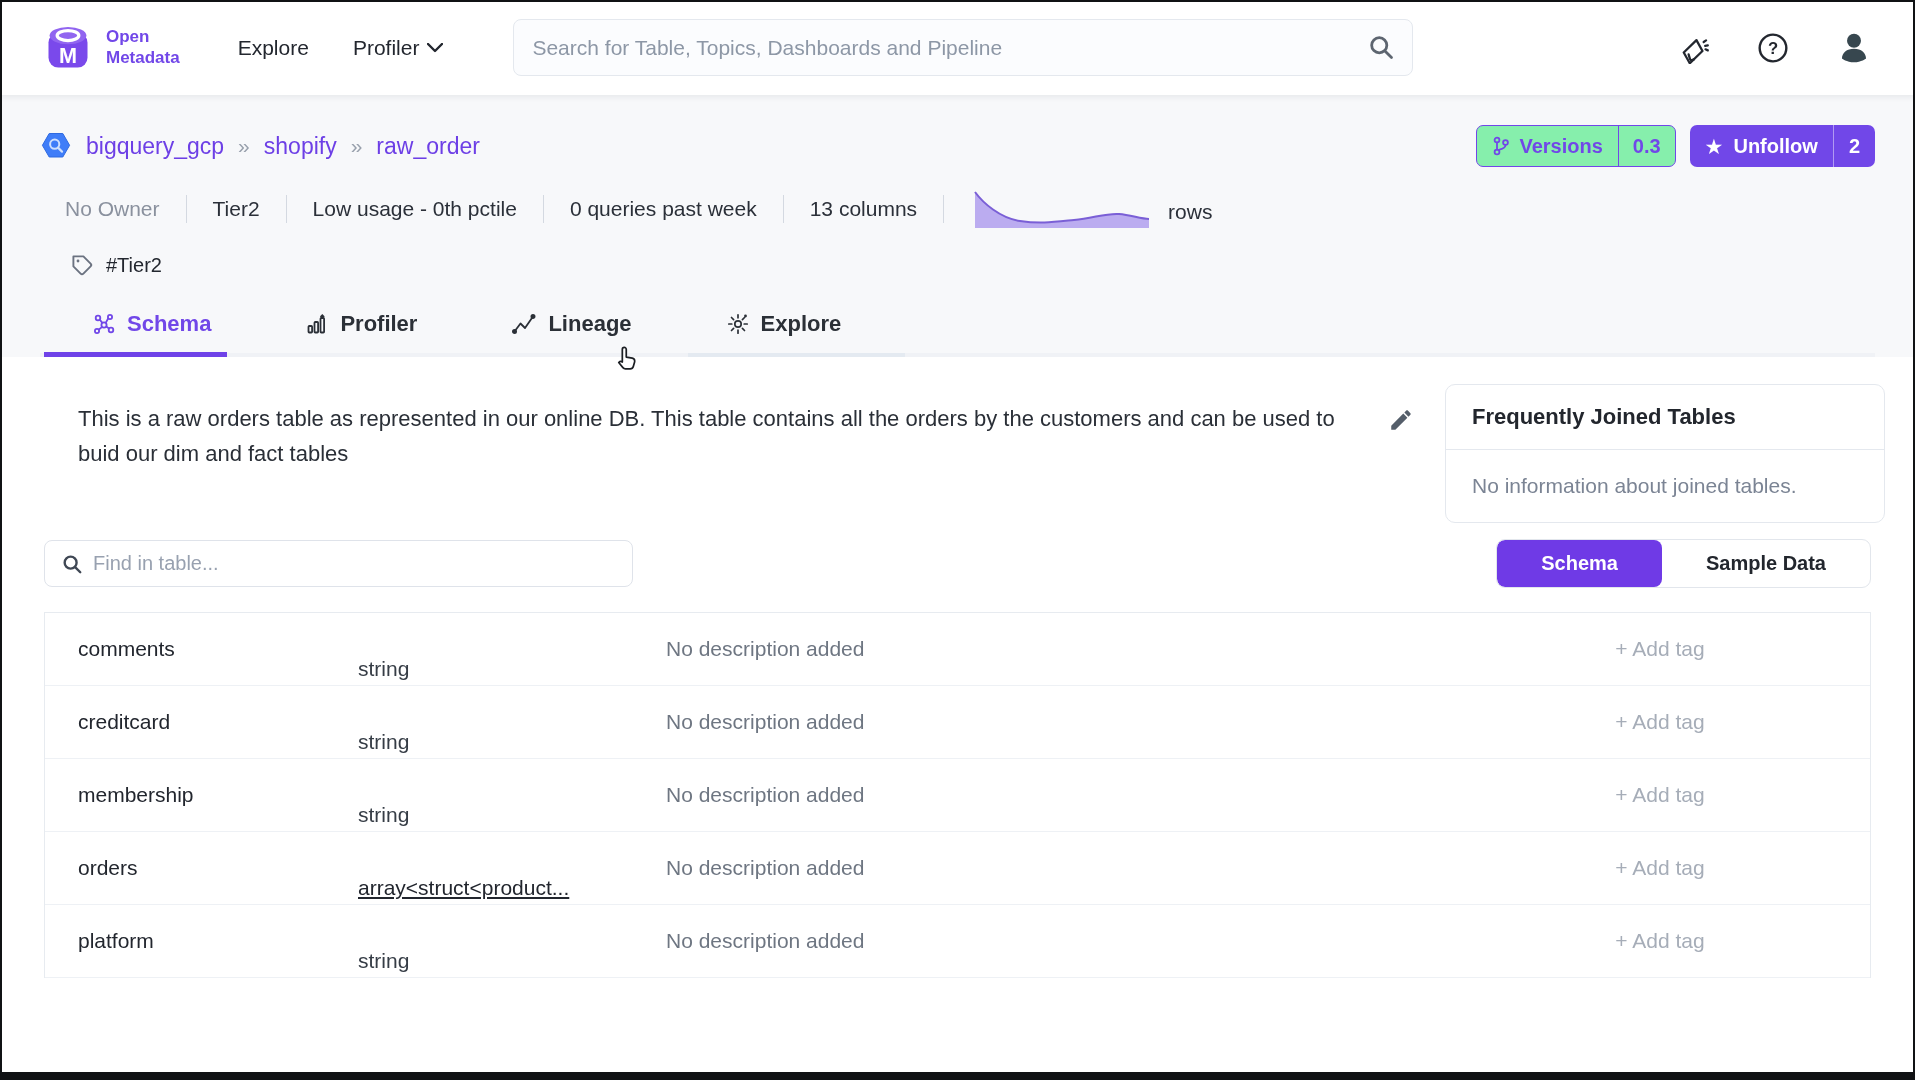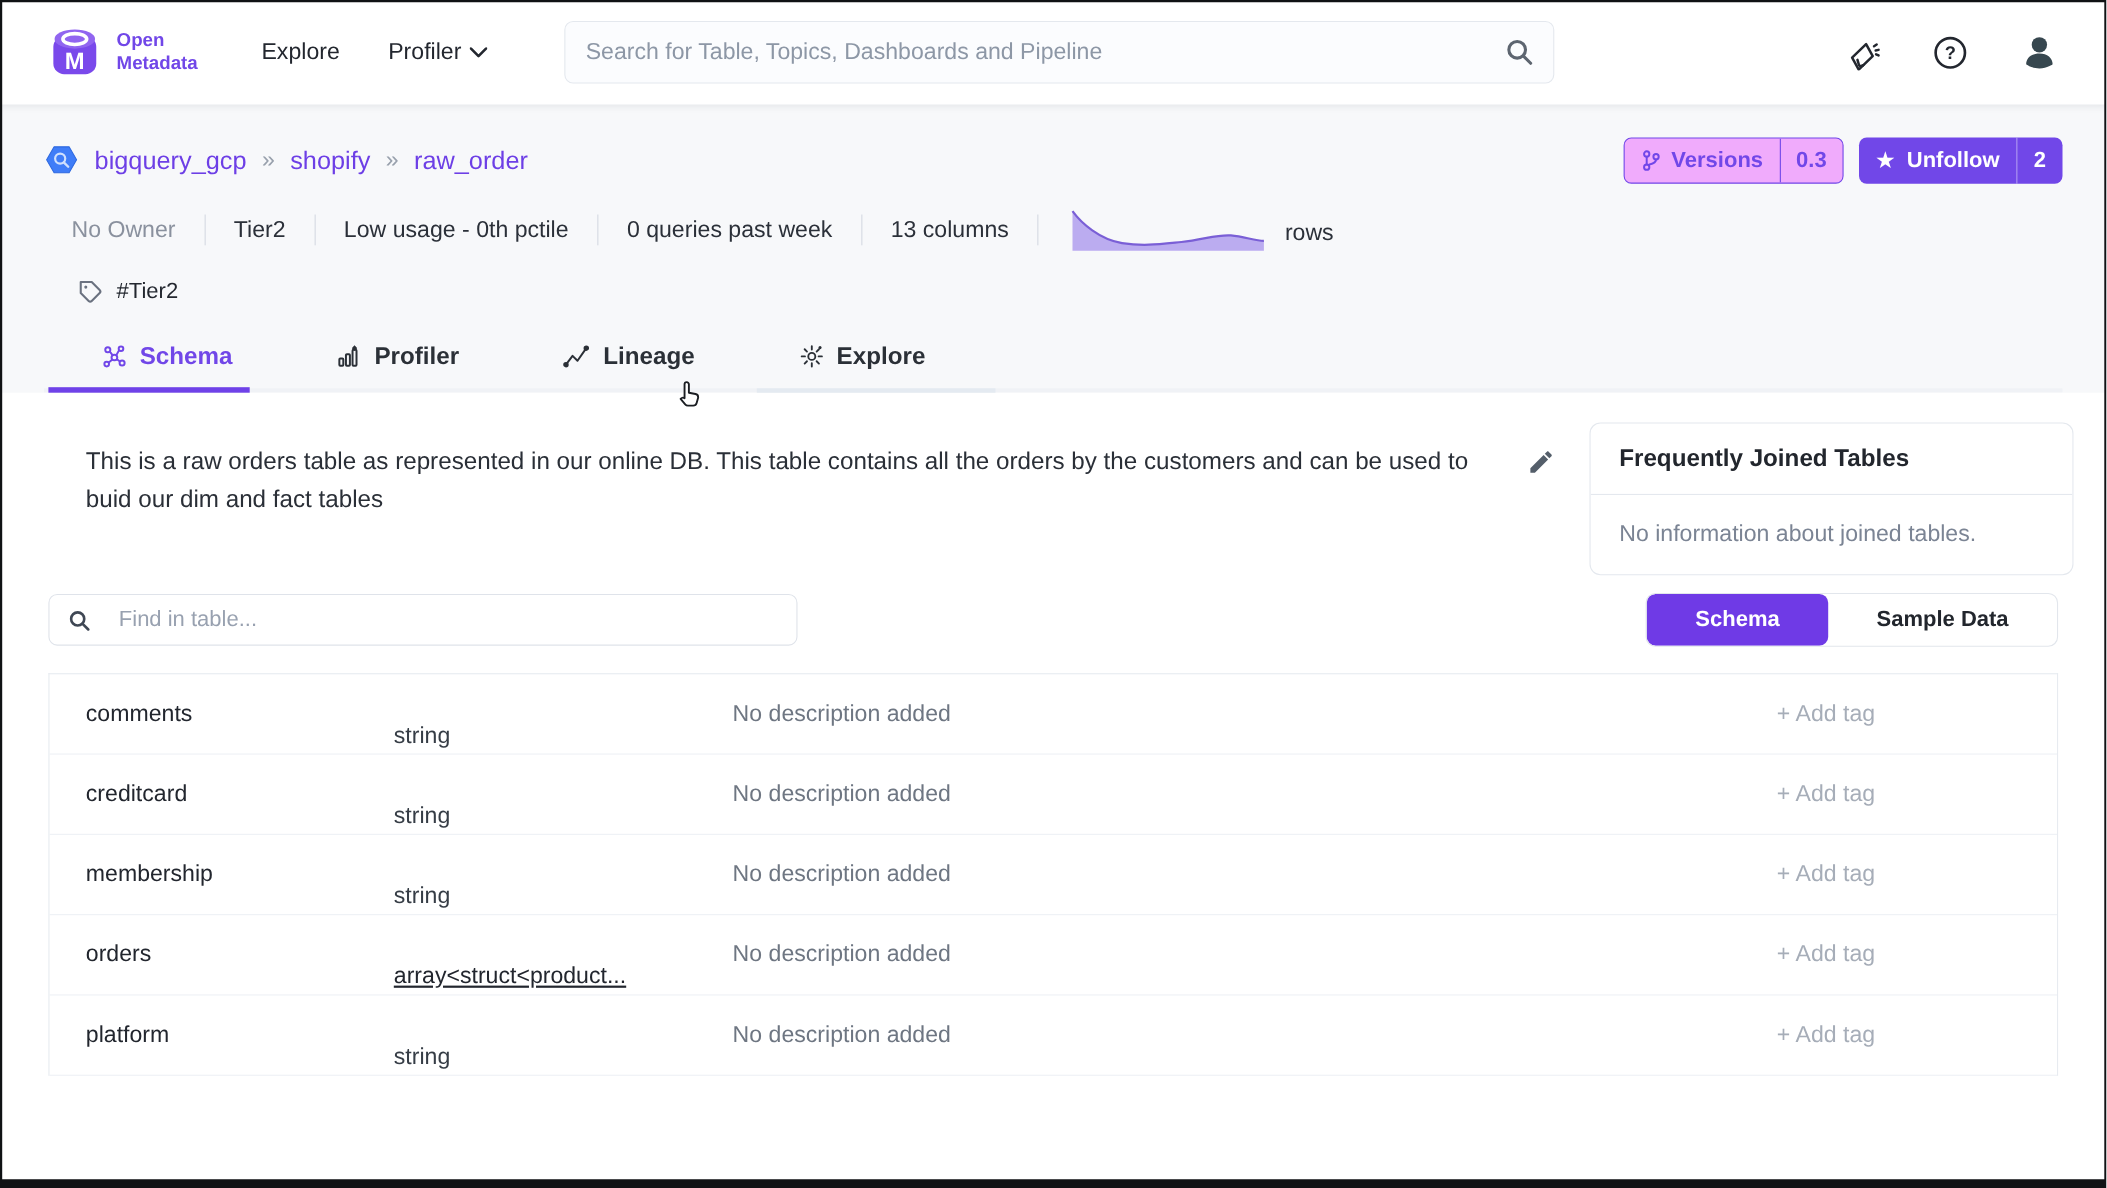--- a/index.html
+++ b/index.html
@@ -32,21 +32,21 @@
 
   
   .hero { padding:30px 40px 0 40px; position:relative; }
   .breadcrumb-row { display:flex; align-items:center; }
   .breadcrumb { display:flex; align-items:center; gap:14px; font-size:23px; font-weight:500; }
   .crumb { color:#6d3fe6; cursor:pointer; }
   .crumb-sep { color:#98a0ac; font-size:21px; }
   .hero-actions { margin-left:auto; display:flex; gap:14px; align-items:center; }
   .btn-versions {
     display:flex; align-items:center; height:42px; border:1px solid #7147e8; border-radius:7px;
-    color:#7147e8; background:#f0abfc; font-size:20px; font-weight:600; cursor:pointer; overflow:hidden;
+    color:#7147e8; background:#86efac; font-size:20px; font-weight:600; cursor:pointer; overflow:hidden;
   }
   .btn-versions .seg { padding:0 15px; display:flex; align-items:center; gap:9px; height:100%; }
   .btn-versions .seg.count { border-left:1px solid #7147e8; padding:0 14px; }
   .btn-follow {
     display:flex; align-items:center; height:42px; border-radius:7px; background:#7147e8;
     color:#fff; font-size:20px; font-weight:600; cursor:pointer; overflow:hidden;
   }
   .btn-follow .seg { padding:0 15px; display:flex; align-items:center; gap:10px; height:100%; }
   .btn-follow .seg.count { border-left:1px solid rgba(255,255,255,.45); padding:0 15px; }
   .btn-follow .star { font-size:21px; line-height:1; }
@@ -75,21 +75,21 @@
   .description { width:1270px; font-size:22px; line-height:1.6; color:#2a2f37; }
   .edit-pencil { margin-left:40px; margin-top:6px; cursor:pointer; height:28px; }
   .joined-card {
     position:absolute; top:27px; right:30px; width:440px; background:#fff;
     border:1px solid #e4e8ee; border-radius:10px; overflow:hidden;
   }
   .joined-card .card-header { padding:19px 26px; font-size:22px; font-weight:600; color:#22262d; border-bottom:1px solid #e4e8ee; }
   .joined-card .card-body { padding:24px 26px; font-size:21px; color:#7b8494; }
 
   .toolbar { display:flex; align-items:center; margin-top:0px; }
-  .find-box { display:flex; align-items:center; gap:25px; width:681px; height:47px; border:1px solid #dfe3ea; border-radius:8px; padding:0 16px; background:#fff; }
+  .find-box { display:flex; align-items:center; gap:10px; width:589px; height:47px; border:1px solid #dfe3ea; border-radius:8px; padding:0 16px; background:#fff; }
   .find-box input { border:none; outline:none; flex:1; font-size:20px; color:#3a414b; font-family:"Liberation Sans","DejaVu Sans",sans-serif; }
   .find-box input::placeholder { color:#98a1b0; }
   .view-toggle { margin-left:auto; display:flex; height:49px; border:1px solid #e2e6ec; border-radius:9px; background:#fff; overflow:hidden; }
   .view-toggle .vt-btn { display:flex; align-items:center; justify-content:center; font-size:20px; font-weight:600; cursor:pointer; padding:0 44px; color:#22262d; }
   .view-toggle .vt-btn.active { background:#6f3ae6; color:#fff; border-radius:8px; }
 
   
   .schema-table { margin-top:24px; border:1px solid #e7ebf0; border-bottom:none; background:#fff; }
   .t-row { display:grid; grid-template-columns:280px 308px 1fr 420px; align-items:center; }
   .t-head { height:63px; border-bottom:1px solid #e3e8ee; font-size:21px; font-weight:600; color:#1e2229; }

